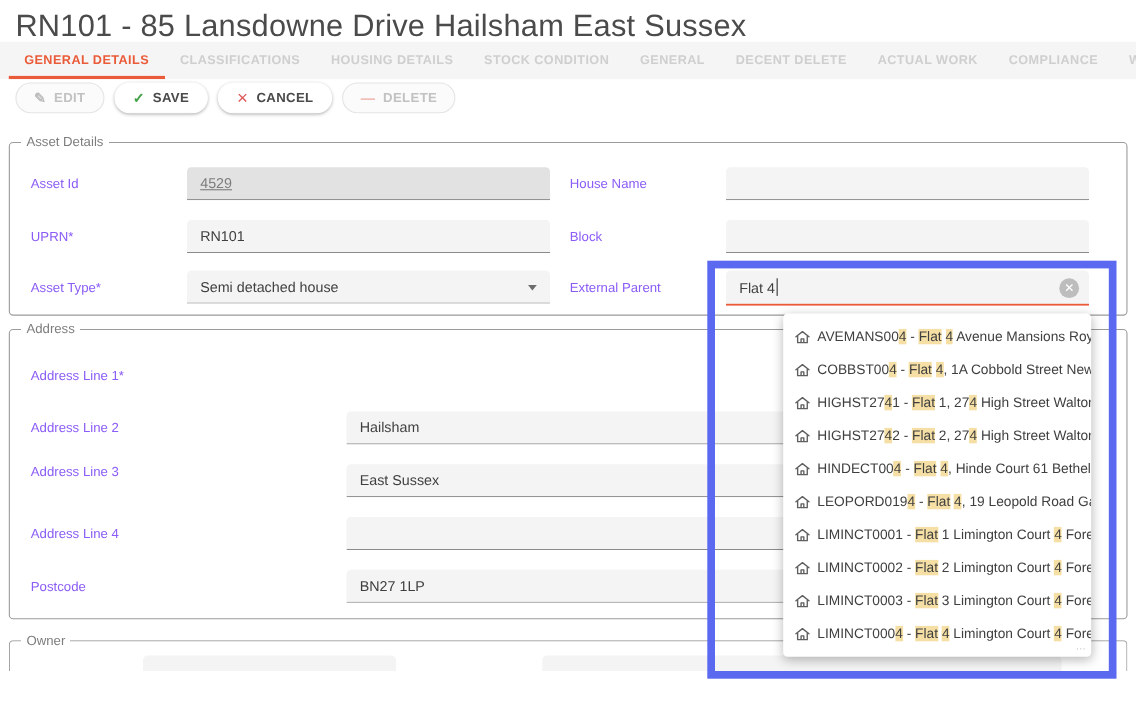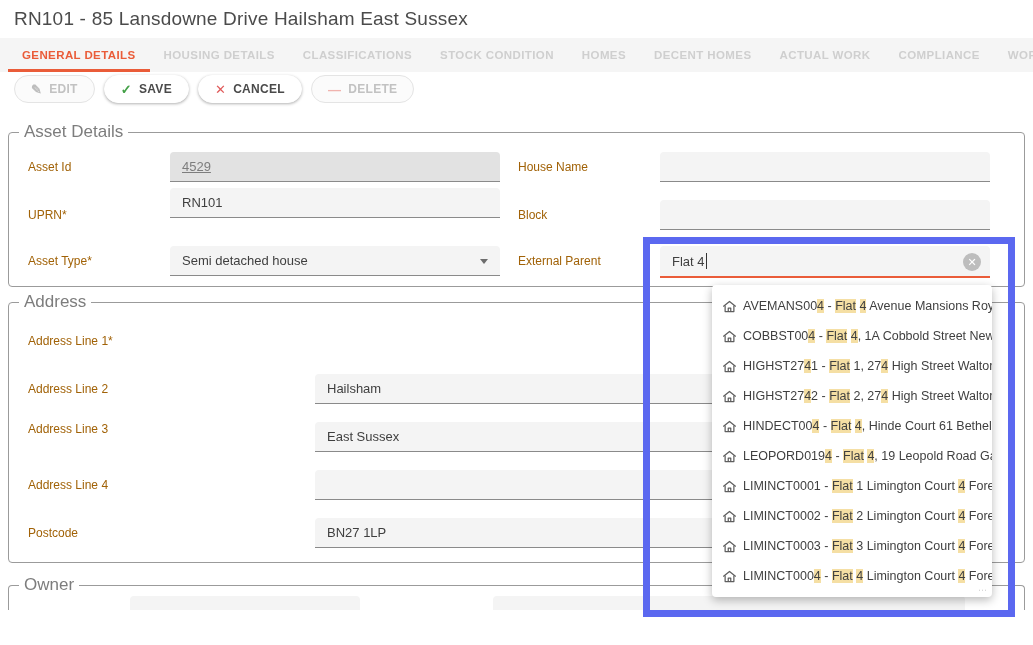--- a/index.html
+++ b/index.html
@@ -3,21 +3,21 @@
 <meta charset="utf-8">
 <style>
   * { margin:0; padding:0; box-sizing:border-box; }
   html,body { background:#fff; }
   #app {
     position:relative; width:1033px; height:645px; background:#fff;
     font-family:"Liberation Sans", sans-serif; overflow:hidden; color:#3f3f3f;
   }
   
   .page-title {
-    position:absolute; top:8px; left:14px; font-size:19px; font-weight:500;
+    position:absolute; top:8px; left:14px; font-size:28px; font-weight:500;
     color:#4b4b4b; letter-spacing:.2px; white-space:nowrap;
   }
   
   .tabbar {
     position:absolute; top:38px; left:0; width:1033px; height:34px;
     background:#f5f5f5; display:flex; align-items:stretch; padding-left:8px;
     overflow:hidden;
   }
   .tab {
     position:relative; display:flex; align-items:center; padding:0 14px;
@@ -47,29 +47,29 @@
   .ic-edit { color:#bdbdbd; }
   .ic-save { color:#43a047; font-weight:700; }
   .ic-cancel { color:#e05a5a; font-weight:400; font-size:14px; }
   .ic-delete { color:#f0b3ae; font-weight:700; }
   
   fieldset {
     position:absolute; left:8px; width:1017px;
     border:1px solid #9b9b9b; border-radius:4px;
   }
   fieldset legend {
-    margin-left:10px; padding:0 5px; font-size:17px; color:#7d7d7d;
+    margin-left:10px; padding:0 5px; font-size:12px; color:#7d7d7d;
   }
   .fs-asset { top:122px; height:165px; }
   .fs-address { top:292px; height:271px; }
   .fs-owner { top:575px; height:35px; border-bottom:none;
               border-bottom-left-radius:0; border-bottom-right-radius:0; }
   
   .flabel {
-    position:absolute; font-size:12px; color:#a16207; line-height:30px;
+    position:absolute; font-size:12px; color:#8b5cf6; line-height:30px;
     white-space:nowrap;
   }
   .finput {
     position:absolute; height:30px; background:#f4f4f4;
     border-bottom:1px solid #8a8a8a; border-radius:4px 4px 0 0;
     font-size:13px; color:#3f3f3f; display:flex; align-items:center;
     padding:0 12px; white-space:nowrap;
   }
   .finput.disabled { background:#e2e2e2; color:#7d7d7d; }
   .finput.select .caret {
@@ -114,25 +114,25 @@
 </style>
 </head>
 <body>
 
 <div id="app">
 
   <div class="page-title">RN101 - 85 Lansdowne Drive Hailsham East Sussex</div>
 
   <div class="tabbar">
     <div class="tab active">GENERAL DETAILS</div>
+    <div class="tab">CLASSIFICATIONS</div>
     <div class="tab">HOUSING DETAILS</div>
-    <div class="tab">CLASSIFICATIONS</div>
     <div class="tab">STOCK CONDITION</div>
-    <div class="tab">HOMES</div>
-    <div class="tab">DECENT HOMES</div>
+    <div class="tab">GENERAL</div>
+    <div class="tab">DECENT DELETE</div>
     <div class="tab">ACTUAL WORK</div>
     <div class="tab">COMPLIANCE</div>
     <div class="tab">WORKS</div>
 
   </div>
 
   <div class="toolbar">
     <div class="btn disabled">
       <span class="ic ic-edit">✎</span>
       <span>EDIT</span>
@@ -159,21 +159,21 @@
   <div class="finput disabled" style="left:170px; top:152px; width:330px;text-decoration:underline;">
     <span>4529</span>
   </div>
 
   <div class="flabel" style="left:518px; top:152px;">House Name</div>
   <div class="finput" style="left:660px; top:152px; width:330px;">
     <span></span>
   </div>
 
   <div class="flabel" style="left:28px; top:200px;">UPRN*</div>
-  <div class="finput" style="left:170px; top:188px; width:330px;">
+  <div class="finput" style="left:170px; top:200px; width:330px;">
     <span>RN101</span>
   </div>
 
   <div class="flabel" style="left:518px; top:200px;">Block</div>
   <div class="finput" style="left:660px; top:200px; width:330px;">
     <span></span>
   </div>
 
   <div class="flabel" style="left:28px; top:246px;">Asset Type*</div>
   <div class="finput select" style="left:170px; top:246px; width:330px;">

